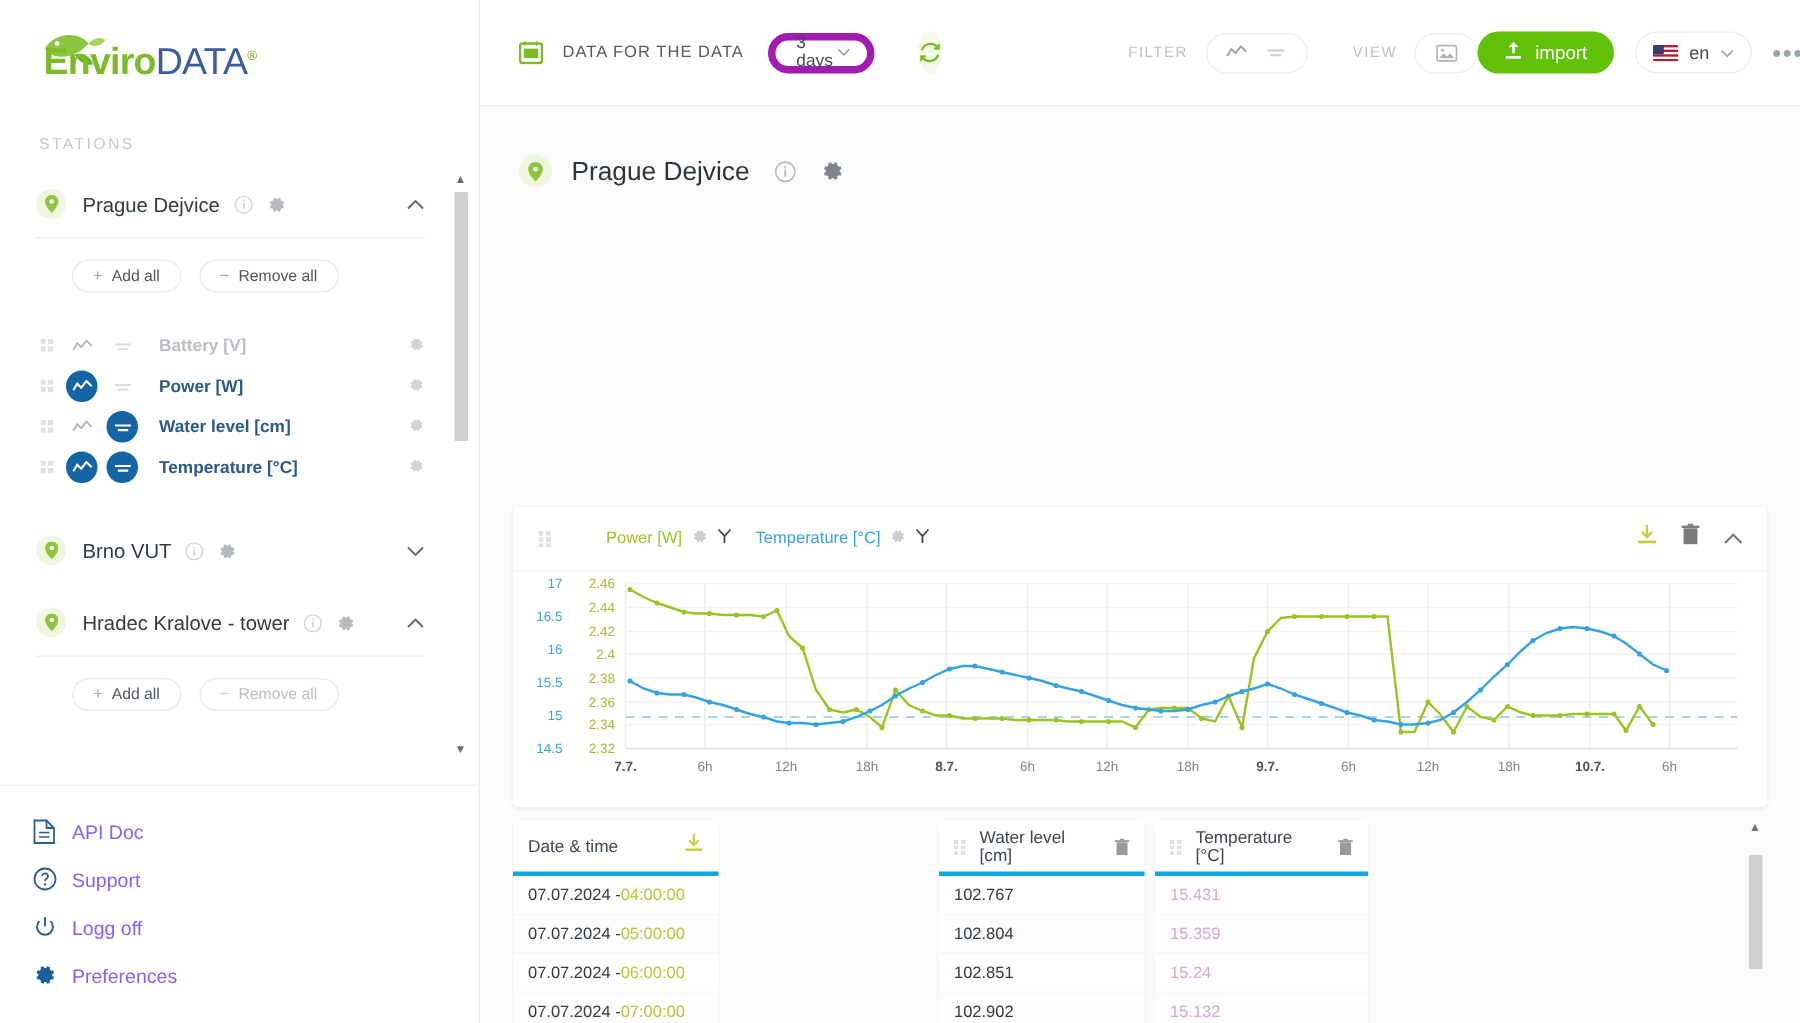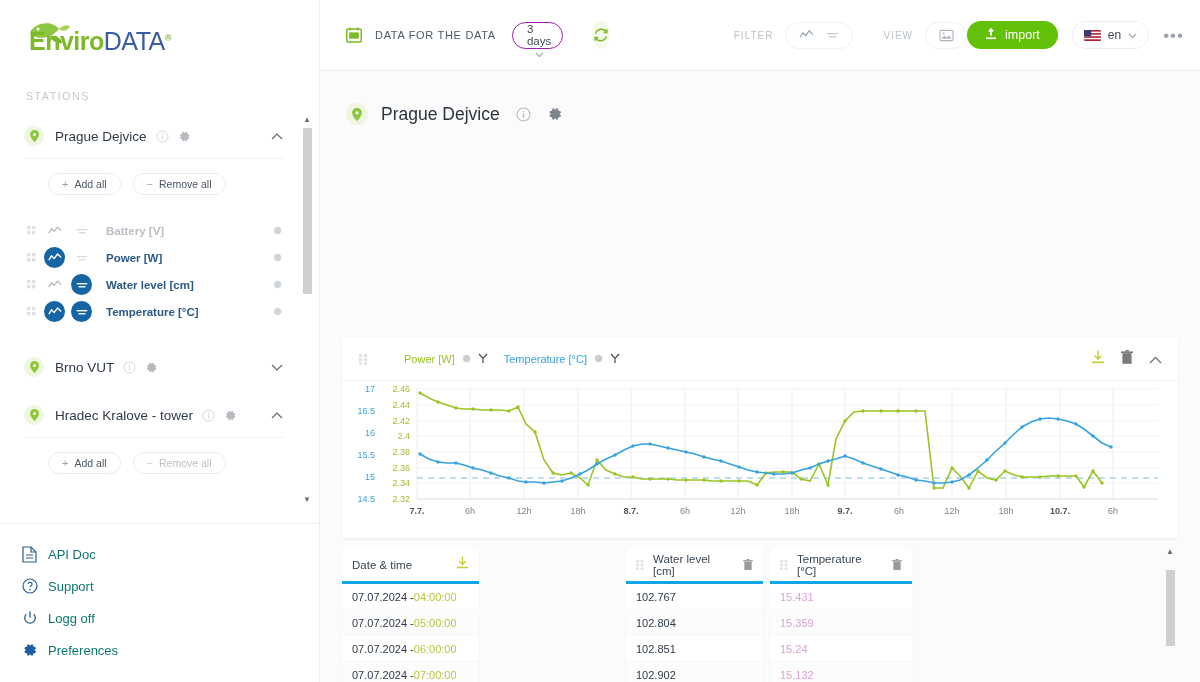--- a/index.html
+++ b/index.html
@@ -108,42 +108,42 @@
   }
   .sb-space { flex: 1; }
 
   .sidebar-footer {
     margin-top: auto;
     border-top: 1px solid #f0f0f0;
     padding: 14px 0 16px 22px;
   }
   .foot-item {
     display: flex; align-items: center; height: 32px;
-    font-size: 13px; color: #0f766e; cursor: pointer; text-align: right;
+    font-size: 13px; color: #8b5cf6; cursor: pointer; text-align: right;
   }
   .foot-ico { width: 26px; display: flex; align-items: center; color: #1f4d77; }
 
   
   .main {
     width: 880px; height: 682px; background: #fbfbfb;
     position: relative; overflow: hidden;
   }
   .topbar {
     height: 71px; background: #fff; display: flex; align-items: center;
     padding: 0 16px 0 26px; border-bottom: 1px solid #f2f2f2;
   }
   .cal-ico { margin-right: 13px; display:flex; }
   .topbar-label {
     font-size: 11px; letter-spacing: 0.7px; color: #4e5a66; white-space: nowrap;
   }
   .select-pill {
-    margin-left: 16px; border: 1px solid #a21caf; border-radius: 16px;
+    margin-left: 16px; border: 5px solid #a21caf; border-radius: 16px;
     height: 27px; display: inline-flex; align-items: center;
     padding: 0 11px 0 14px; font-size: 11.5px; color: #3e4a56;
-    background: #fff; cursor: pointer; gap: 3px; flex-direction: column;
+    background: #fff; cursor: pointer; gap: 3px;
   }
   .select-pill .cv { color: #9aa4ae; font-size: 9px; }
   .refresh-btn {
     margin-left: 29px; width: 28px; height: 28px; border-radius: 50%;
     background: #f4faea; display: inline-flex; align-items: center;
     justify-content: center; cursor: pointer;
   }
   .tb-sec { display: flex; align-items: center; }
   .tb-cap { font-size: 10px; letter-spacing: 1px; color: #bcc2c8; margin-right: 12px; }
   .icon-pill {

